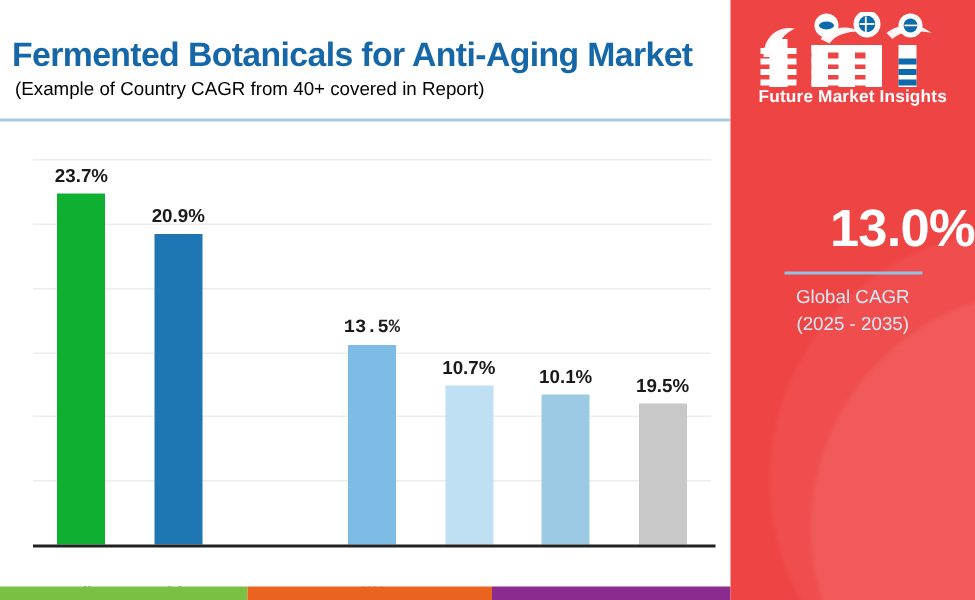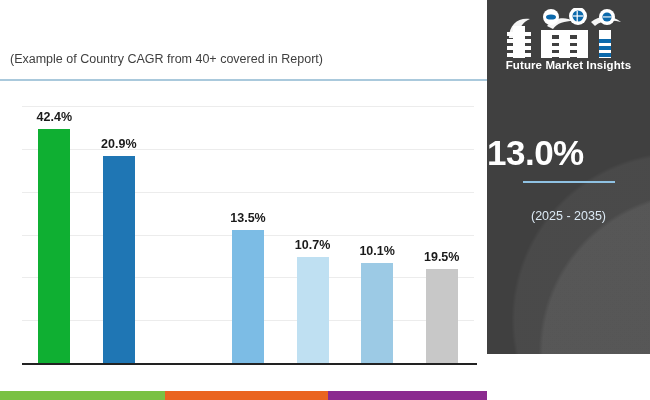--- a/index.html
+++ b/index.html
@@ -23,21 +23,21 @@
     font-size:12.5px; color:#2e7fb8; letter-spacing:.1px;
     white-space:nowrap;
   }
   #main-title {
     position:absolute; left:8px; top:24px;
     font-size:22.5px; font-weight:bold; color:#1567a8;
     letter-spacing:-.4px; white-space:nowrap;
   }
   #subtitle {
     position:absolute; left:10px; top:52px;
-    font-size:12.5px; color:#404040; white-space:nowrap;text-align:center;
+    font-size:12.5px; color:#000000; white-space:nowrap;text-align:center;
   }
   #header-divider {
     position:absolute; left:0; top:79px; width:487px; height:2px;
     background:#aac9dc;
   }
 
   
   #chart { position:absolute; left:0; top:84px; width:487px; height:307px; }
   #plot {
     position:absolute; left:22px; top:22px;
@@ -67,42 +67,42 @@
     position:absolute; top:283px; left:50%; transform:translateX(-50%);
     font-size:12.5px; color:#1a1a1a; white-space:nowrap;
   }
 
   
   #stripe { position:absolute; left:0; top:391px; width:487px; height:9px; }
   .stripe-seg { position:absolute; top:0; height:9px; }
 
   
   #right-panel {
-    position:absolute; left:487px; top:0; width:163px; height:354px;
-    background:#404040; overflow:hidden;padding-left:32px;
+    position:absolute; left:487px; top:0; width:163px; height:400px;
+    background:#ef4444; overflow:hidden;padding-left:32px;
   }
   #panel-texture {
     position:absolute; left:0; top:0; width:163px; height:400px;
     background:
       radial-gradient(circle at 130% 88%, rgba(255,255,255,.07) 0 38%, transparent 39%),
       radial-gradient(circle at 118% 80%, rgba(255,255,255,.05) 0 44%, transparent 45%);
     pointer-events:none;
   }
   
   #logo-wrap { position:absolute; left:0; top:8px; width:163px; height:68px; }
   #logo-svg { position:absolute; left:16px; top:0; }
   #logo-tagline {
     position:absolute; left:0; top:51px; width:163px;
     text-align:center; font-size:11.5px; color:#ffffff; font-weight:600;
     letter-spacing:.1px;
   }
   
   #stat-value {
     position:absolute; left:0; top:133px; width:163px;
-    text-align:left; font-size:35px; font-weight:bold; color:#ffffff;
+    text-align:right; font-size:35px; font-weight:bold; color:#ffffff;
     letter-spacing:-.5px;
   }
   #stat-divider {
     position:absolute; left:36px; top:181px; width:92px; height:2px;
     background:#8fc2e3;
   }
   #stat-caption1 {
     position:absolute; left:0; top:191px; width:163px;
     text-align:center; font-size:12.5px; color:#dceaf5;
   }
@@ -114,43 +114,44 @@
     position:absolute; left:0; top:374px; width:163px;
     text-align:center; font-size:9.5px; color:#eaf3fa; letter-spacing:.1px;
   }
 </style>
 </head>
 <body>
 
 <div id="left-area">
 
   <div id="header">
+    <div id="main-title">Fermented Botanicals for Anti-Aging Market</div>
     <div id="subtitle">(Example of Country CAGR from 40+ covered in Report)</div>
     <div id="header-divider"></div>
   </div>
 
   <div id="chart">
     <div id="plot">
         <div class="gridline" style="top: 0px;"></div>
         <div class="gridline" style="top: 42.5038px;"></div>
         <div class="gridline" style="top: 85.9962px;"></div>
         <div class="gridline" style="top: 128.5px;"></div>
         <div class="gridline" style="top: 171.004px;"></div>
         <div class="gridline" style="top: 214.496px;"></div>
         <div class="bar-slot" style="left: 0.285714px;">
           <div class="bar" style="height: 234.265px; background: rgb(15, 175, 50);"></div>
-          <div class="bar-label" style="bottom: 239.265px;">42.4%</div>
+          <div class="bar-label" style="bottom: 239.265px;">23.7%</div>
           <div class="cat-label">India</div>
         </div>
         <div class="bar-slot" style="left: 64.8571px; margin-top: 44px;">
           <div class="bar" style="height: 206.588px; background: rgb(31, 118, 180);"></div>
           <div class="bar-label" style="bottom: 211.588px;">20.9%</div>
           <div class="cat-label">China</div>
         </div>
-        <div class="bar-slot" style="left: 194px;">
+        <div class="bar-slot" style="left: 194px; font-family: Liberation Mono, monospace;">
           <div class="bar" style="height: 133.442px; background: rgb(124, 188, 229);"></div>
           <div class="bar-label" style="bottom: 138.442px;">13.5%</div>
           <div class="cat-label">UK</div>
         </div>
         <div class="bar-slot" style="left: 258.571px;">
           <div class="bar" style="height: 105.765px; background: rgb(191, 224, 242);"></div>
           <div class="bar-label" style="bottom: 110.765px;">10.7%</div>
           <div class="cat-label">Germany</div>
         </div>
         <div class="bar-slot" style="left: 323.143px;">
@@ -218,15 +219,16 @@
         <rect x="73.6" y="3" width="1.2" height="11"></rect>
         <rect x="70" y="7.4" width="10" height="1.2"></rect>
         <rect x="100" y="8.4" width="8.5" height="1.1"></rect>
       </g>
     </svg>
     <div id="logo-tagline">Future Market Insights</div>
   </div>
 
   <div id="stat-value">13.0%</div>
   <div id="stat-divider"></div>
+  <div id="stat-caption1">Global CAGR</div>
   <div id="stat-caption2">(2025 - 2035)</div>
 
 </div>
 
 </body></html>

